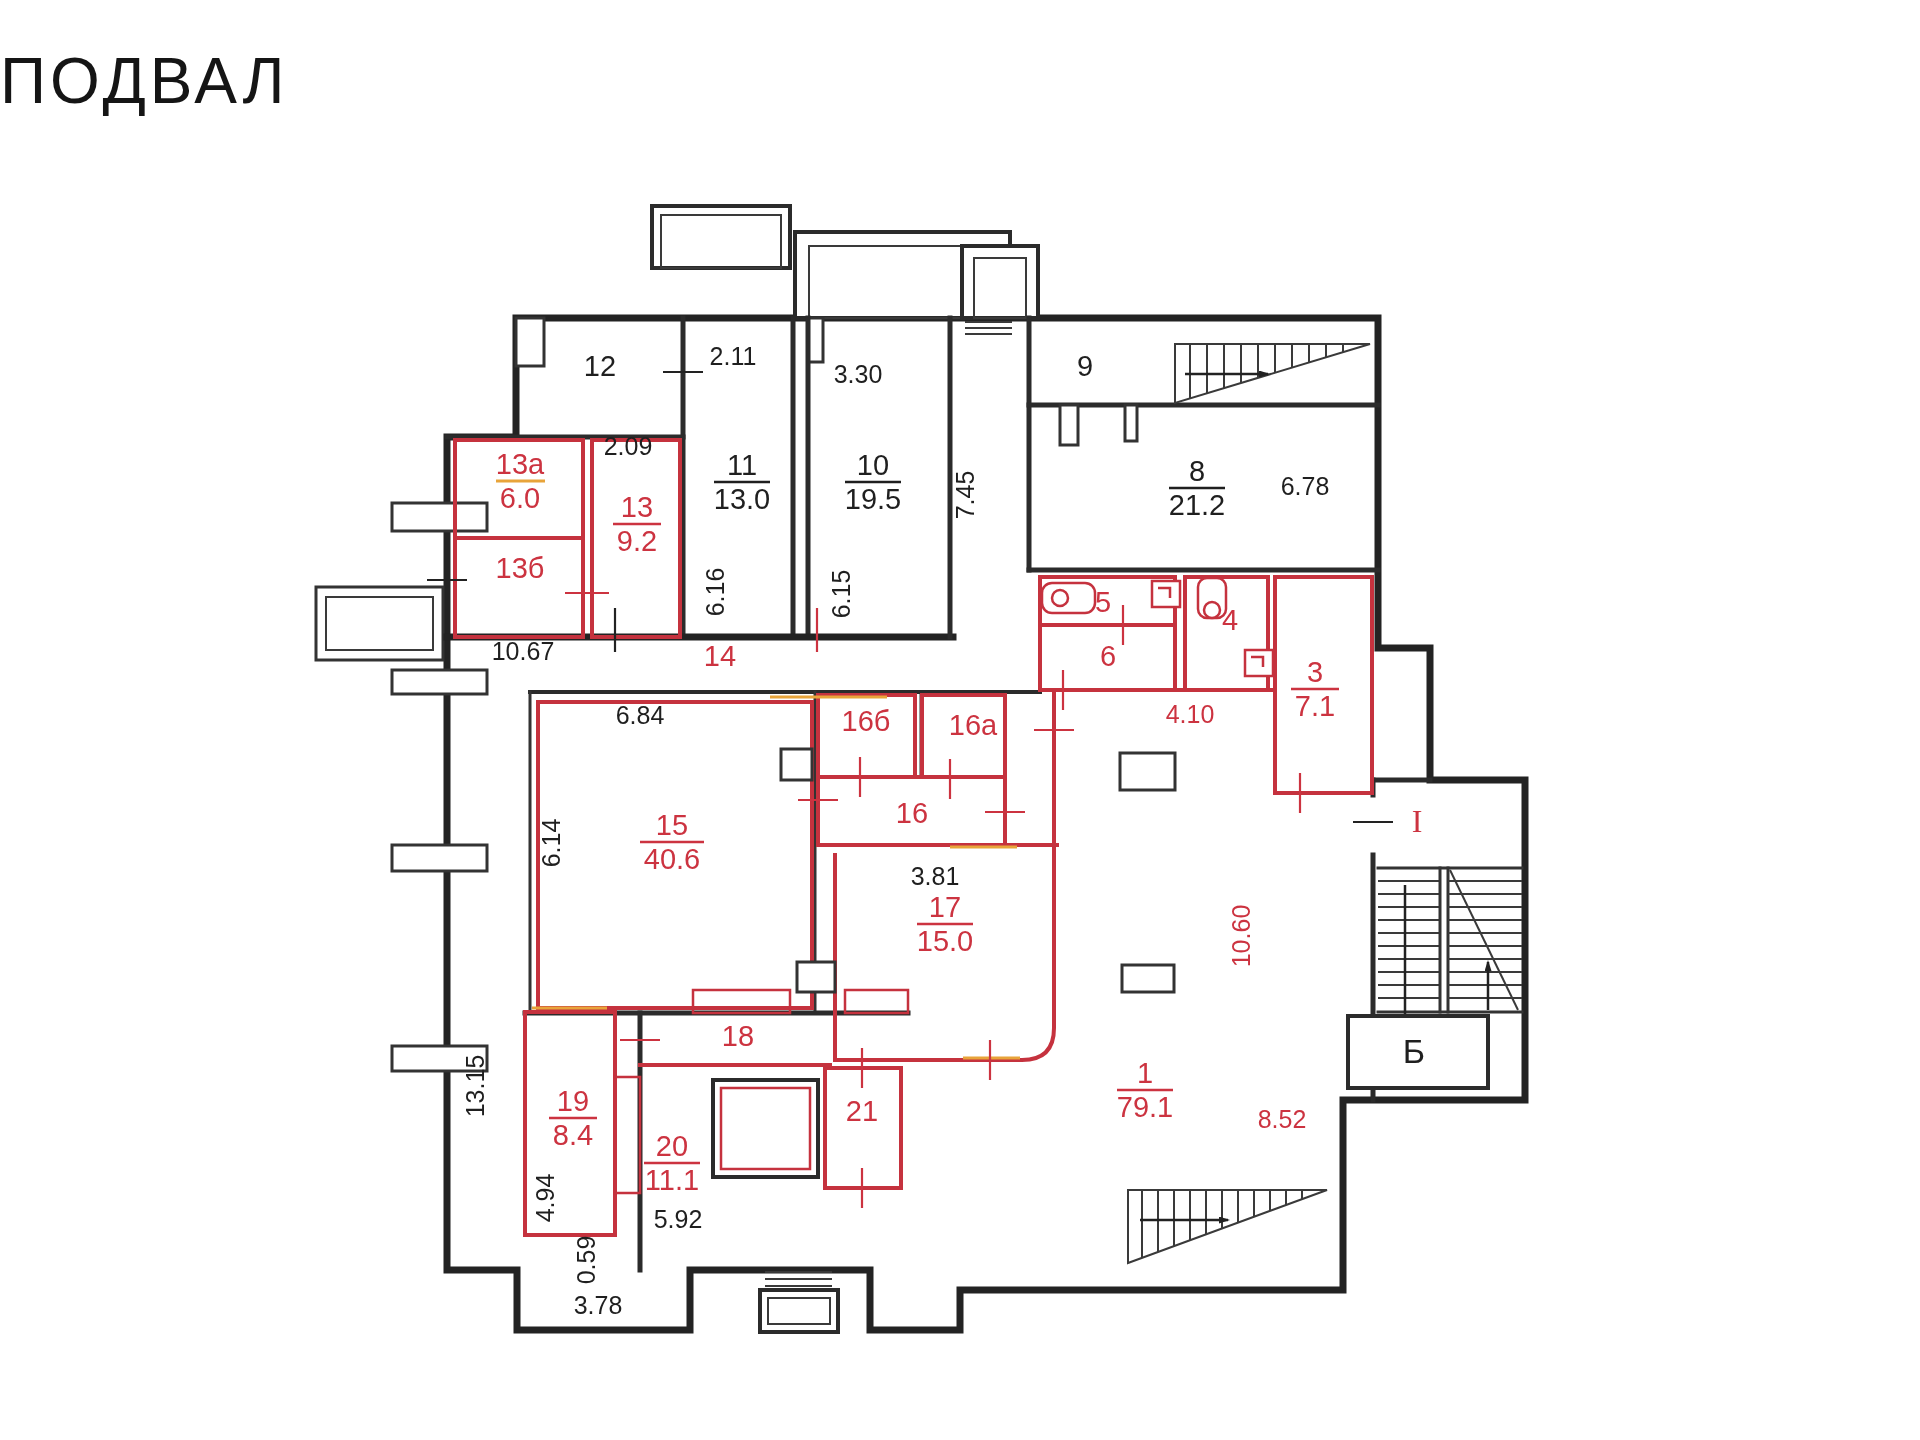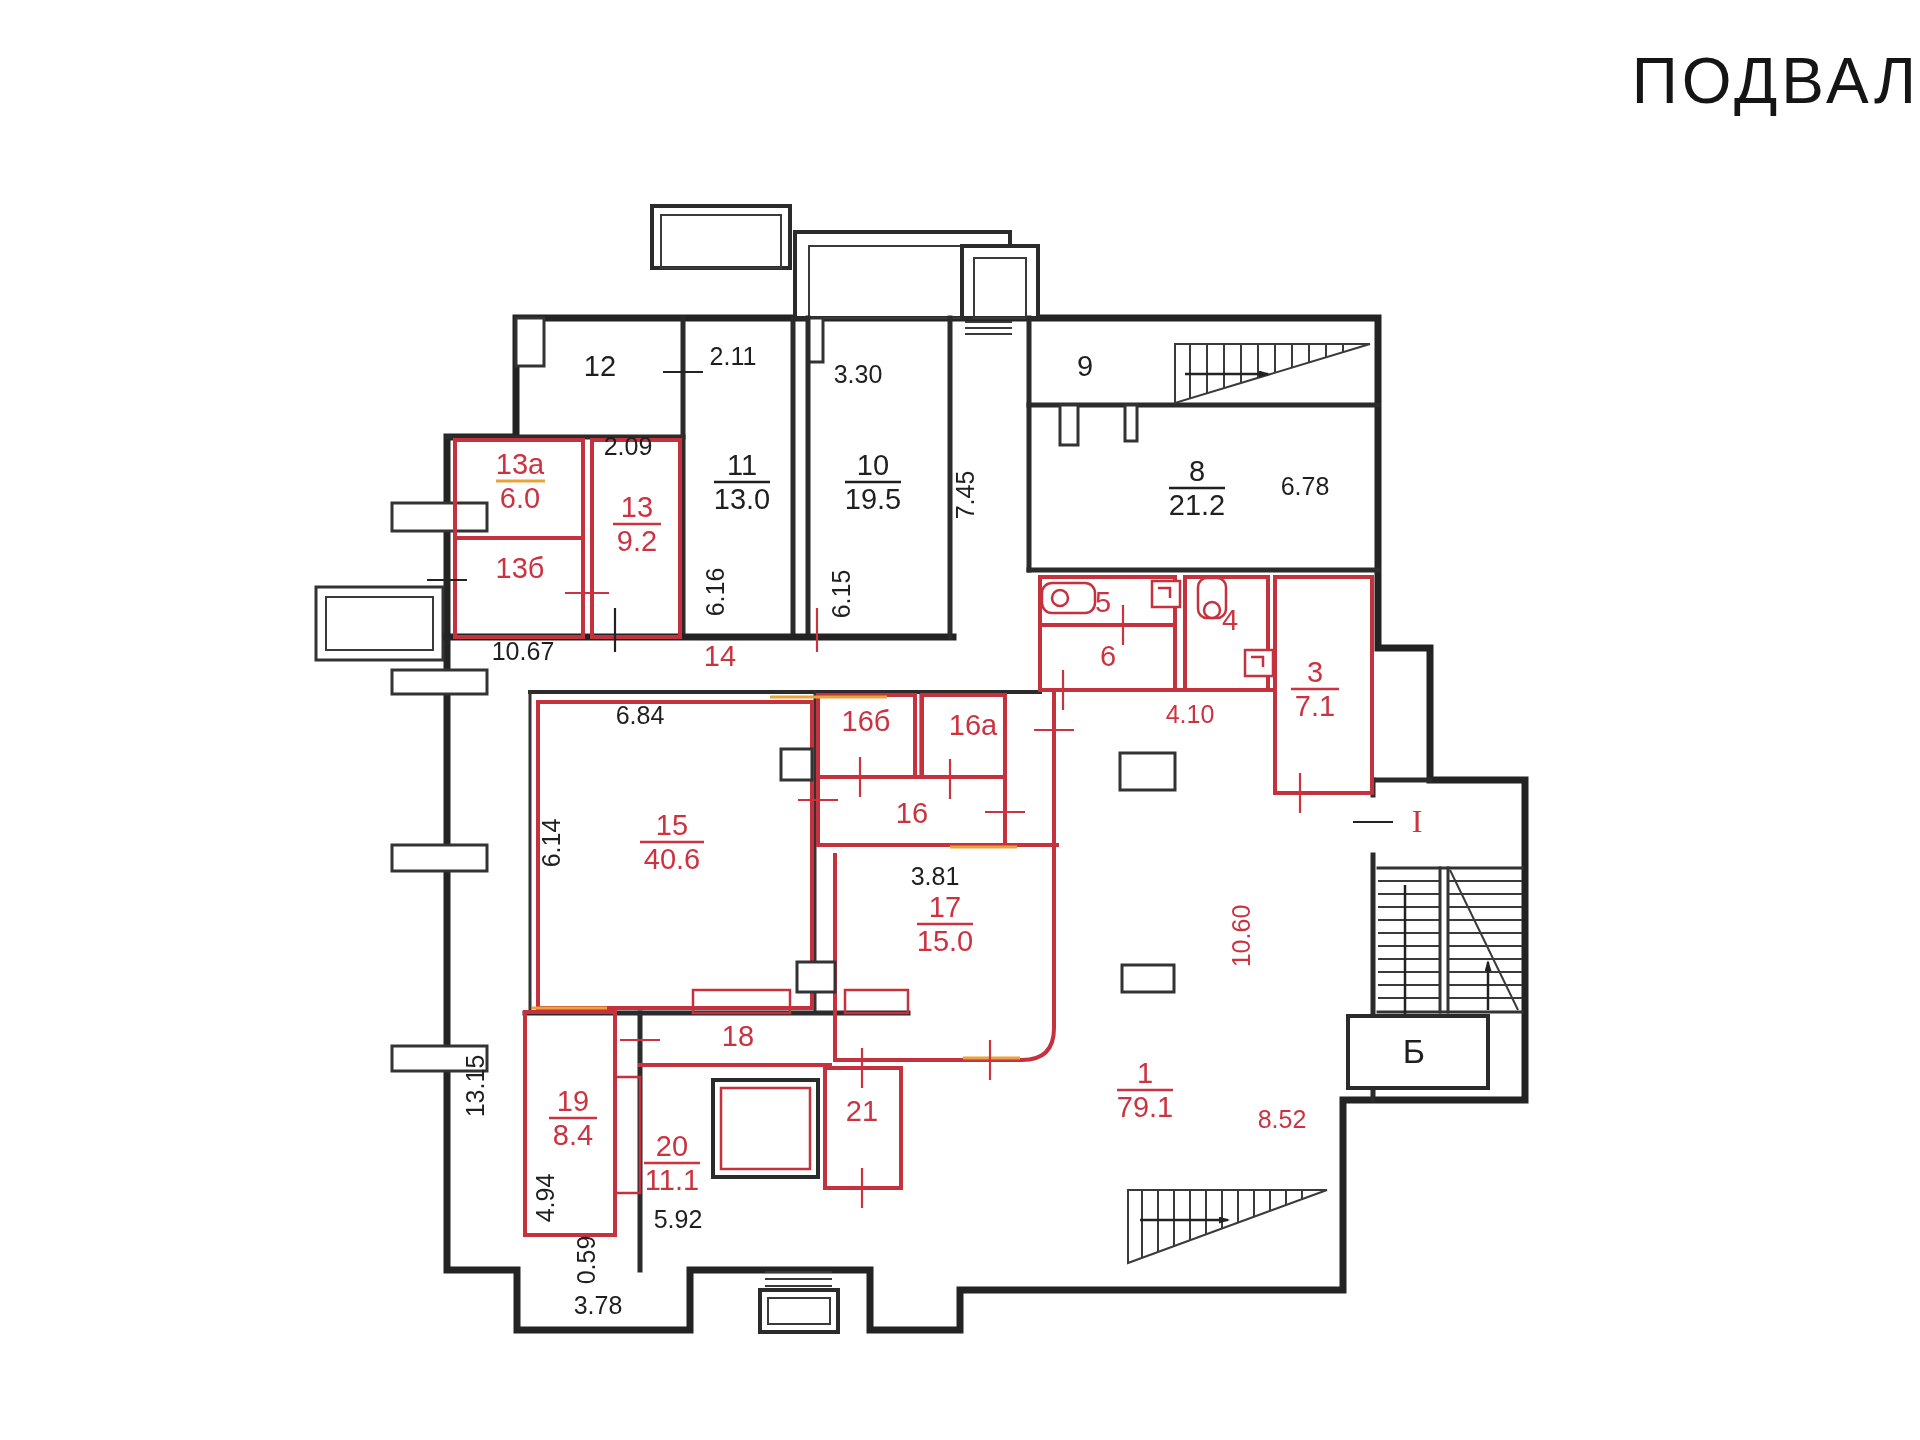--- a/index.html
+++ b/index.html
@@ -1,18 +1,18 @@
 <!DOCTYPE html>
 <html><head>
 <meta charset="utf-8">
 <style>
   html,body{margin:0;padding:0;background:#ffffff;}
   .page{position:relative;width:1920px;height:1440px;background:#fff;overflow:hidden;
         font-family:"Liberation Sans",sans-serif;}
-  .title{position:absolute;top:44px;left:0;right:0;margin:0;text-align:right;
+  .title{position:absolute;top:44px;left:0;right:0;margin:0;text-align:left;
          font-size:64px;font-weight:400;letter-spacing:4px;color:#151515;
          font-family:"Liberation Sans",sans-serif;}
   svg{position:absolute;left:0;top:0;}
   
   .wb{stroke:#232323;stroke-width:7;fill:none;stroke-linecap:square;stroke-linejoin:miter;}
   .w5{stroke:#2b2b2b;stroke-width:5;fill:none;stroke-linecap:square;}
   .w4{stroke:#2b2b2b;stroke-width:4;fill:none;stroke-linecap:square;}
   .w3{stroke:#333333;stroke-width:3;fill:none;stroke-linecap:square;}
   .w2{stroke:#3a3a3a;stroke-width:2;fill:none;}
   .wr{stroke:#c5323e;stroke-width:4;fill:none;stroke-linecap:square;}

